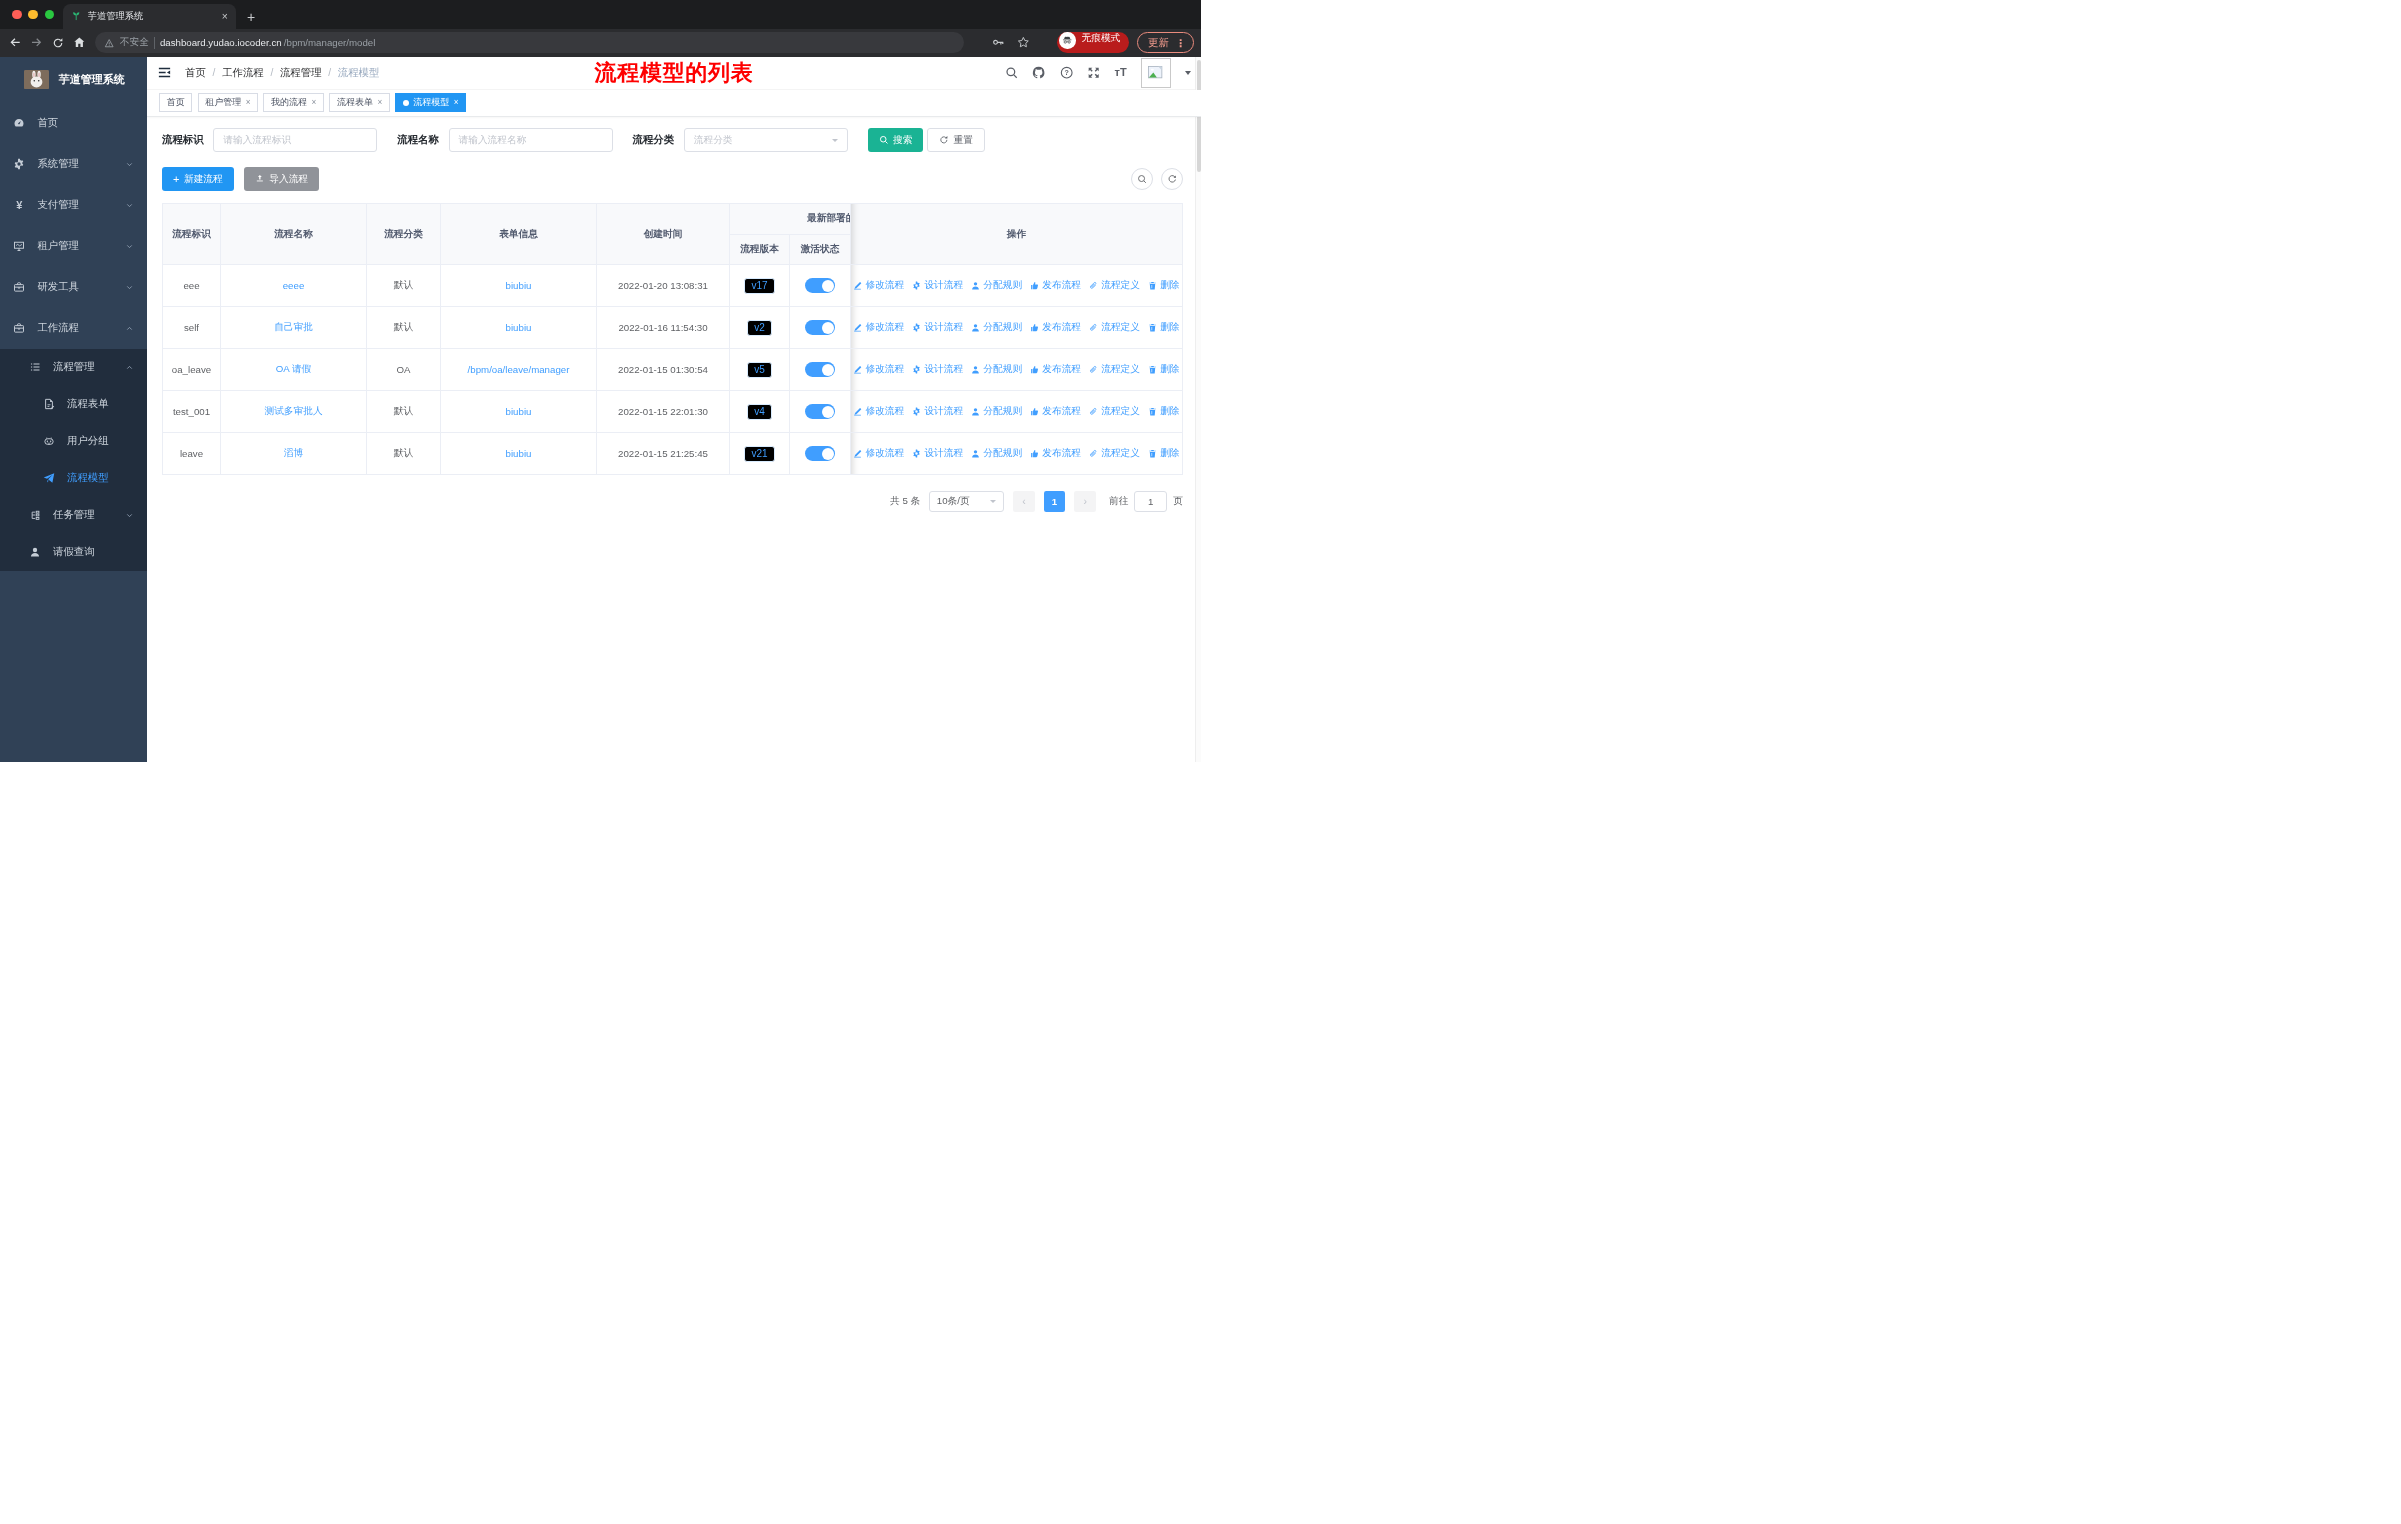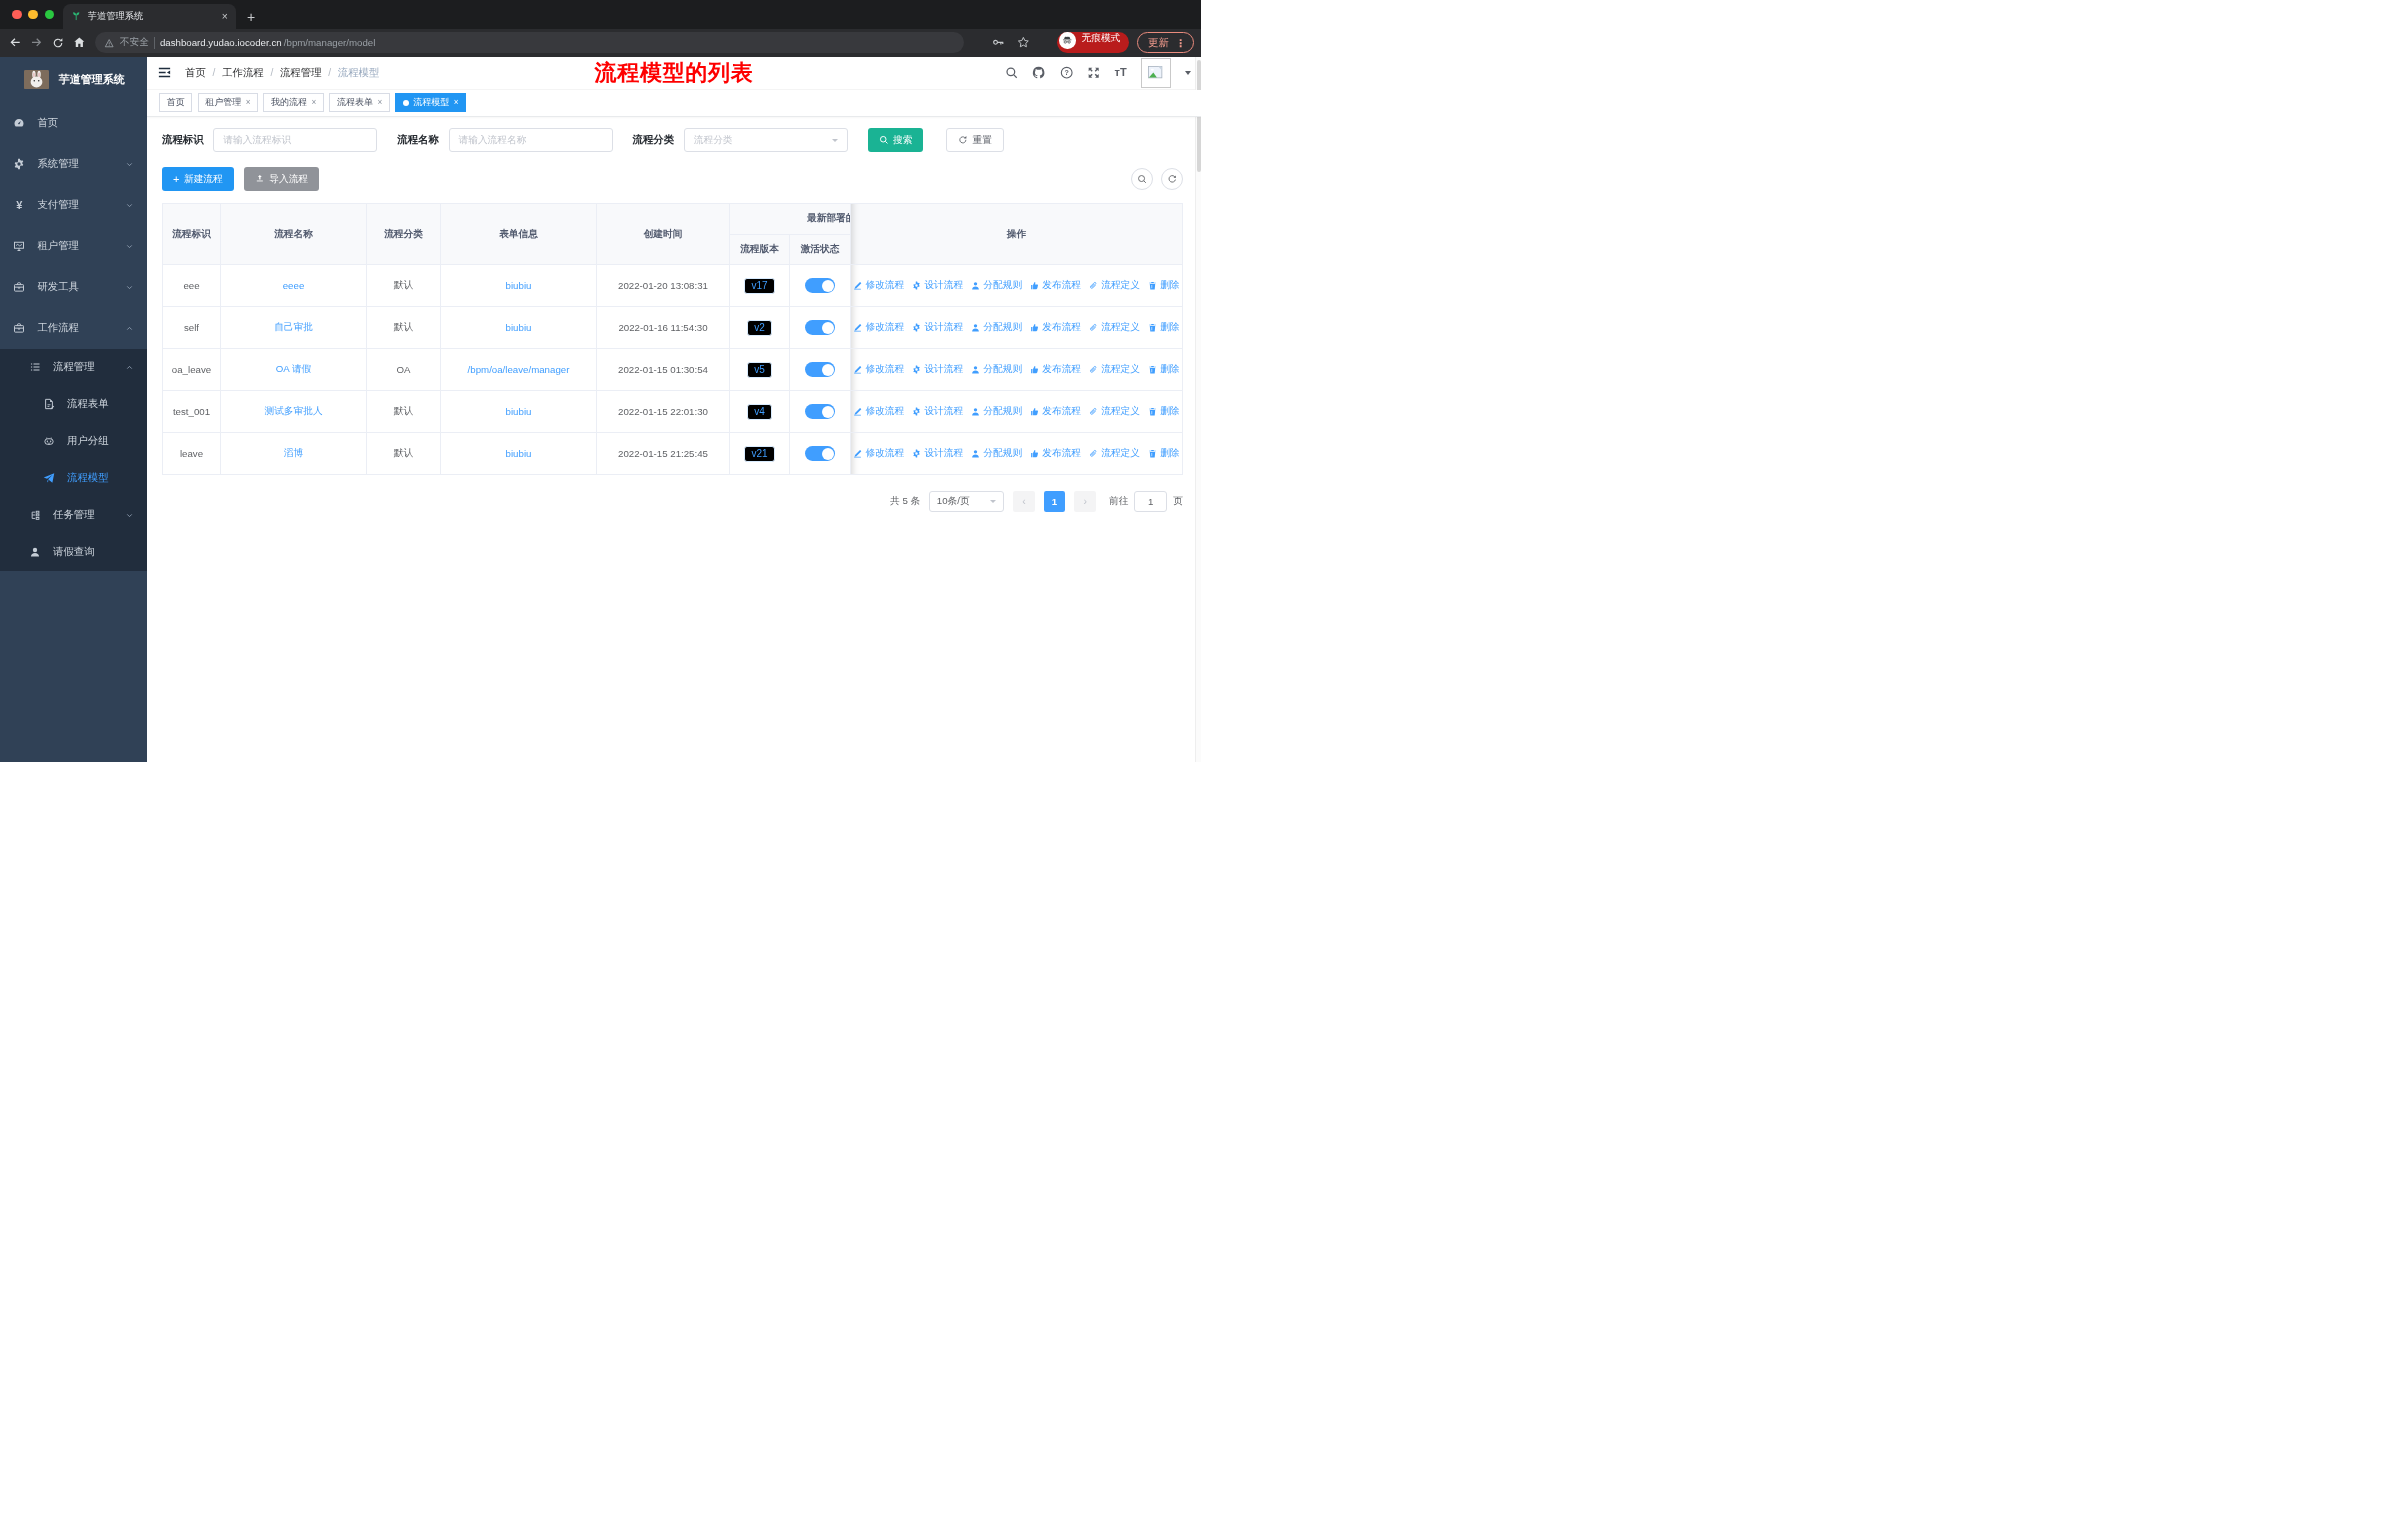--- a/index.html
+++ b/index.html
@@ -64,21 +64,21 @@
   .tag.active .tag-x{color:#fff}
   .tag-dot{width:6px;height:6px;border-radius:50%;background:#fff}
 
   .content{flex:1;padding:11px 18px 0 15px}
   .filter-row{display:flex;align-items:center;margin-bottom:15px}
   .f-label{font-size:10.4px;font-weight:700;color:#24292f;margin-right:9.7px;white-space:nowrap}
   .f-input{width:164px;height:24px;border:0.7px solid #dcdfe6;border-radius:3px;display:flex;align-items:center;padding:0 9px;color:#c0c4cc;font-size:9.7px;background:#fff;margin-right:20px}
   .f-select{justify-content:space-between}
   .sel-caret{width:0;height:0;border-left:3.7px solid transparent;border-right:3.7px solid transparent;border-top:3.7px solid #c0c4cc}
   .btn{height:24px;border-radius:3px;font-size:9.7px;display:inline-flex;align-items:center;gap:4.5px;padding:0 11px;border:none;cursor:pointer;white-space:nowrap}
-  .btn-search{background:#1ab394;color:#fff;margin-right:23px}
+  .btn-search{background:#1ab394;color:#fff;margin-right:4px}
   .btn-reset{background:#fff;border:0.7px solid #dcdfe6;color:#5a5e66}
   .toolbar-row{display:flex;align-items:center;margin-bottom:12px}
   .btn-create{background:#2196f3;color:#fff;margin-right:10.4px}
   .btn-import{background:#909399;color:#fff}
   .circle-btns{margin-left:auto;display:flex;gap:8.2px}
   .circle-btn{width:22px;height:22px;border:0.7px solid #dcdfe6;border-radius:50%;color:#606266;display:flex;align-items:center;justify-content:center;background:#fff;cursor:pointer}
 
   table.grid{width:100%;border-collapse:separate;border-spacing:0;table-layout:fixed;font-size:9.7px;color:#606266;border-top:0.7px solid #ebeef5;border-left:0.7px solid #ebeef5}
   .grid th{background:#f8f9fb;height:30.5px;font-weight:700;color:#515a6e;border-bottom:0.7px solid #ebeef5;border-right:0.7px solid #ebeef5;text-align:center;font-size:9.7px}
   .grid td{height:42px;border-bottom:0.7px solid #ebeef5;border-right:0.7px solid #ebeef5;text-align:center;background:#fff;overflow:hidden;white-space:nowrap}

